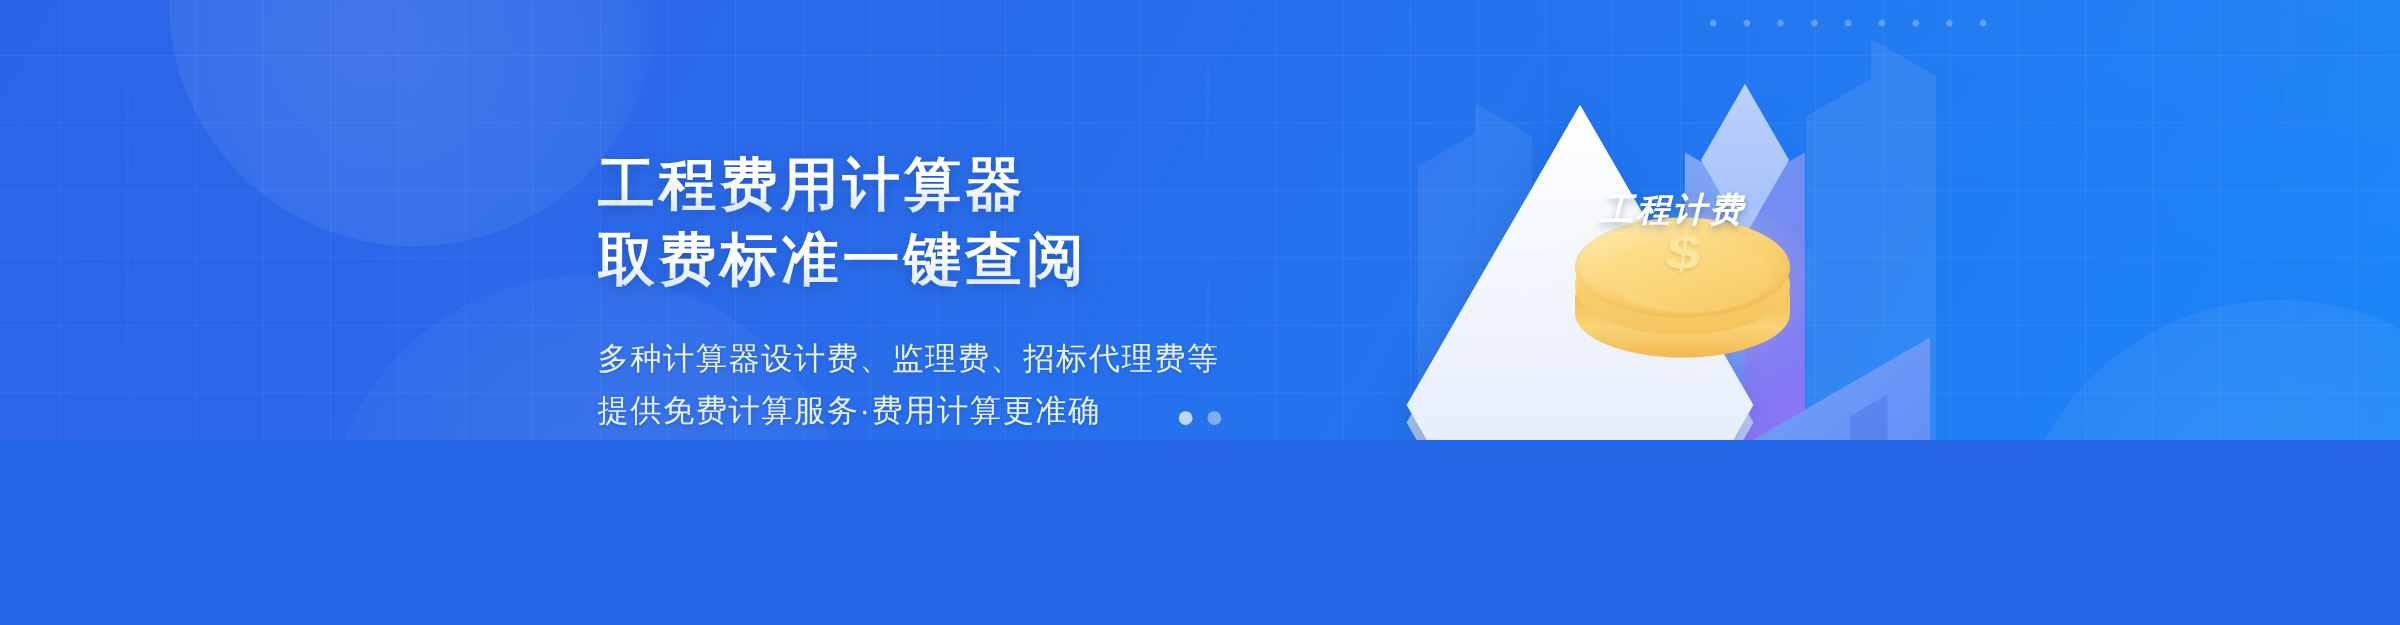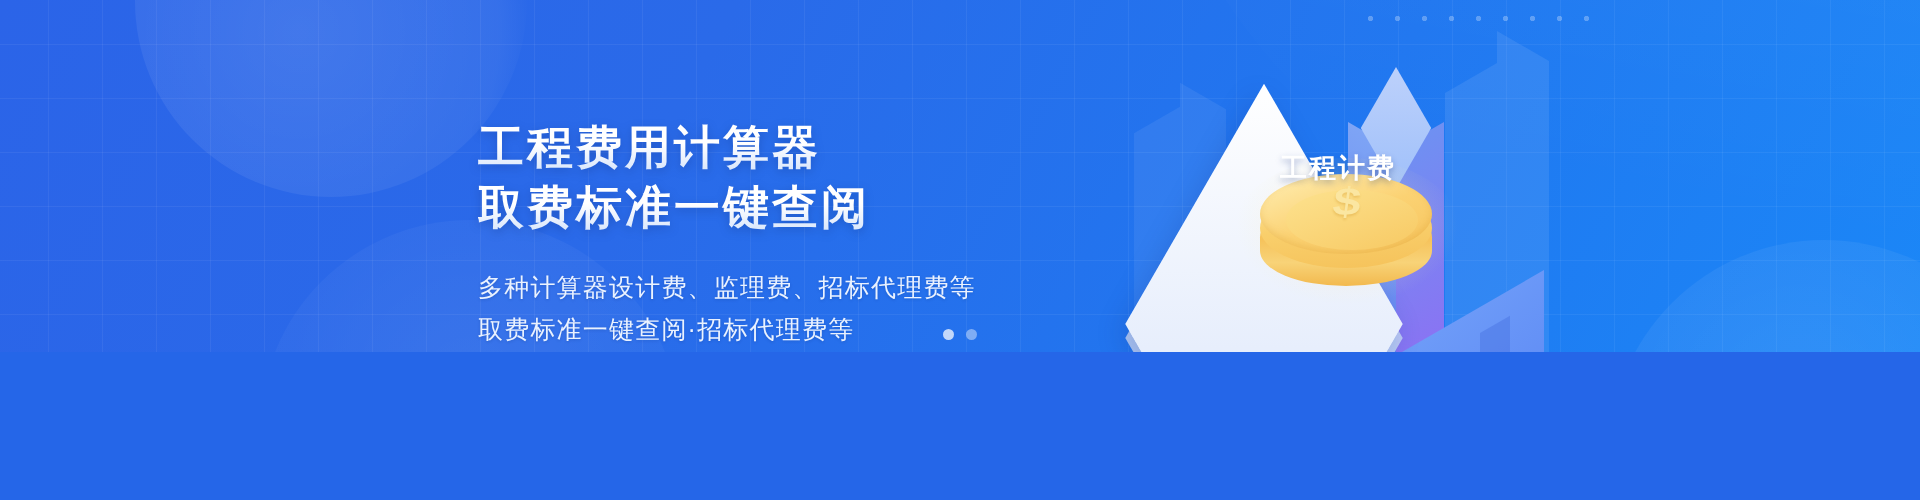--- a/index.html
+++ b/index.html
@@ -65,21 +65,21 @@
   }
   .sub{
     margin-top:28px;
     font-size:25px;line-height:1.68;letter-spacing:1.2px;color:#eaf2ff;
     white-space:nowrap;text-shadow:0 1px 3px rgba(10,40,110,.22);
   }
   
   .art{position:absolute;left:1090px;top:0px;width:520px;height:500px;}
   .badge{
     position:absolute;left:190px;top:150px;
-    font-size:27px;font-weight:700;letter-spacing:2px;color:#ffffff;
+    font-size:27px;font-weight:700;font-style:italic;letter-spacing:2px;color:#ffffff;
     text-shadow:0 3px 6px rgba(20,50,130,.35);white-space:nowrap;
   }
   
   .bar{position:absolute;}
   .bar-tall{left:258px;top:96px;width:96px;height:300px;}
   .bar-tall .face-l{position:absolute;left:0;top:26px;width:48px;height:260px;
     background:linear-gradient(180deg,#7ea4f5,#5f7ff0);transform:skewY(30deg);transform-origin:top left;}
   .bar-tall .face-r{position:absolute;left:48px;top:26px;width:48px;height:260px;
     background:linear-gradient(180deg,#6f90f2,#8f6ef3);transform:skewY(-30deg);transform-origin:top right;}
   .bar-tall .cap{position:absolute;left:0;top:-2px;width:68px;height:68px;
@@ -158,21 +158,21 @@
   <div class="ghost ghost-a"></div>
   <div class="ghost ghost-b"></div>
   <div class="ghost ghost-c"></div>
   <div class="ghost ghost-d"></div>
 
   <div class="copy">
     <div class="title-line">工程费用计算器</div>
     <div class="title-line">取费标准一键查阅</div>
     <div class="sub">
       <div>多种计算器设计费、监理费、招标代理费等</div>
-      <div>取费标准一键查阅·招标代理费等</div>
+      <div>提供免费计算服务·费用计算更准确</div>
     </div>
   </div>
 
   <div class="art">
 
     <div class="bar bar-tall">
       <div class="face-l"></div>
         <div class="face-r"></div>
         <div class="cap"></div>
     </div>

